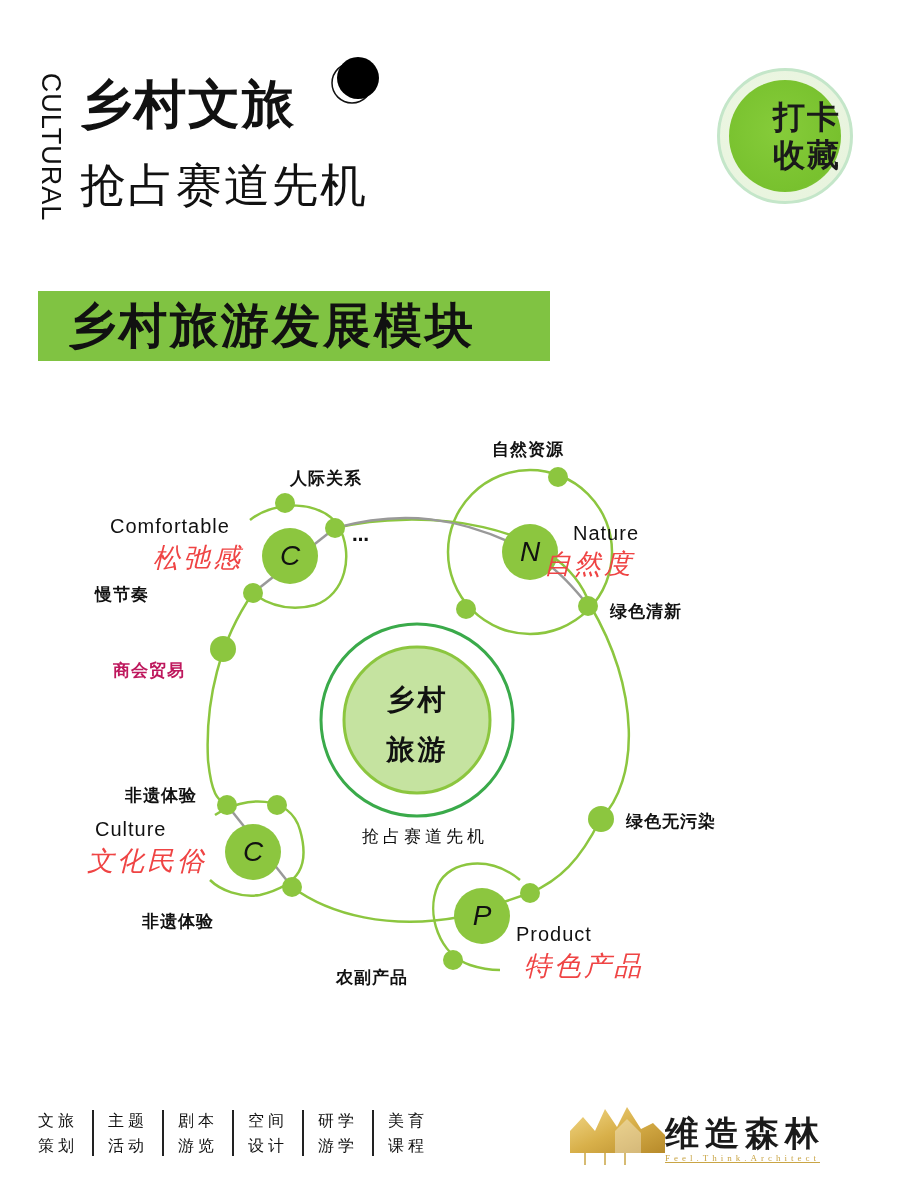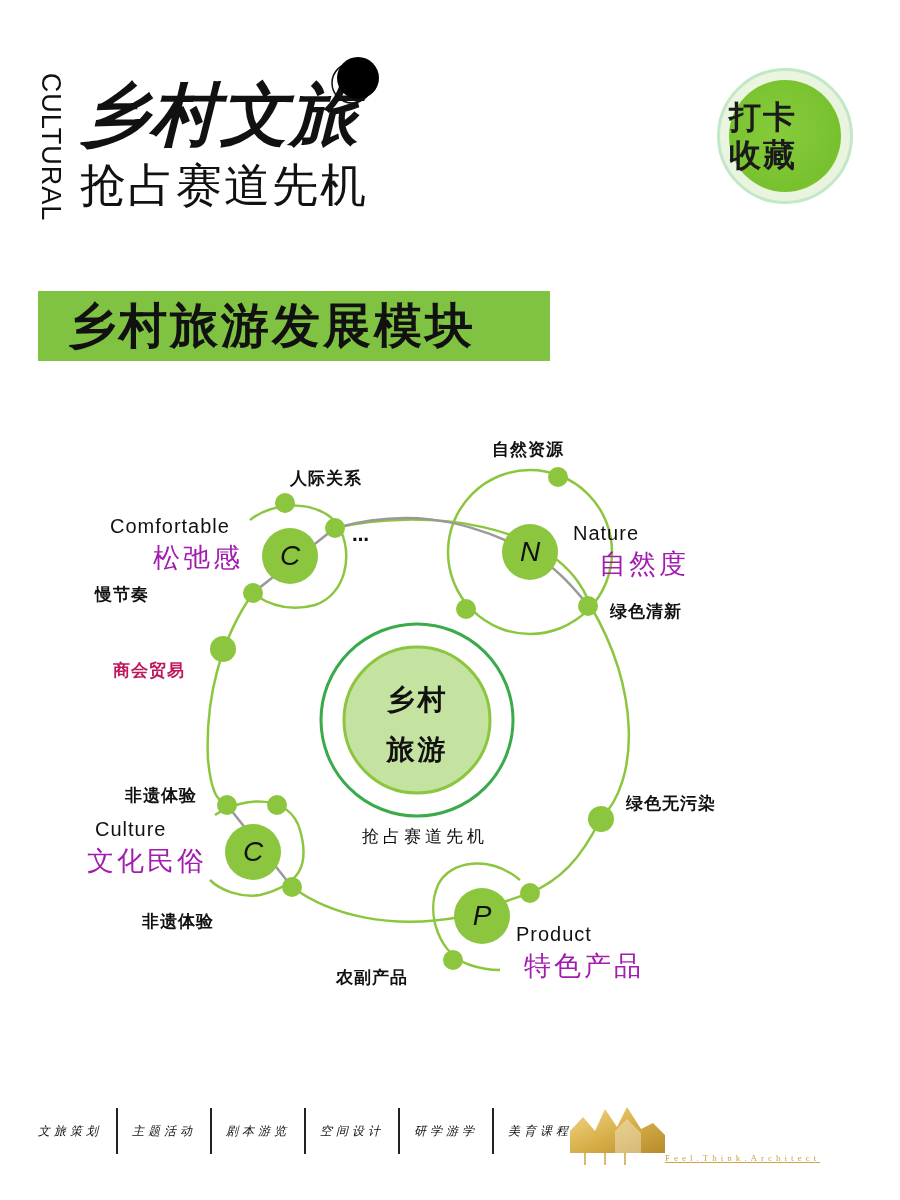--- a/index.html
+++ b/index.html
@@ -2,41 +2,41 @@
 <html><head>
 <meta charset="utf-8">
 <style>
   html, body { margin:0; padding:0; }
   body { width:900px; height:1200px; background:#ffffff; position:relative; overflow:hidden;
          font-family:"DejaVu Sans", "Liberation Sans", sans-serif; color:#111; }
   .abs { position:absolute; }
   .vert-label { left:30px; top:72px; width:40px; height:150px; }
   .vert-label span { position:absolute; left:50%; top:50%; transform:translate(-50%,-50%) rotate(90deg);
         font-family:"Liberation Sans", sans-serif; font-size:27px; letter-spacing:1px; white-space:nowrap; }
-  .title-main { left:80px; top:70px; font-size:68px; font-weight:bold; letter-spacing:2px;font-style:italic; }
+  .title-main { left:80px; top:70px; font-size:52px; font-weight:bold; letter-spacing:2px; }
   .title-sub { left:80px; top:155px; font-size:46px; font-weight:normal; letter-spacing:2px; }
   .moon { left:330px; top:55px; width:52px; height:52px; }
   .badge { left:717px; top:68px; width:136px; height:136px; border-radius:50%;
            background:radial-gradient(circle at 40% 40%, #eef7e4 0%, #e6f3dc 100%); border:3px solid #c4e6c9; box-sizing:border-box; }
   .badge-inner { position:absolute; left:9px; top:9px; width:112px; height:112px; border-radius:50%;
            background:radial-gradient(circle at 45% 45%, #86cc3a 0%, #78c12e 70%, #a4d76a 100%);
-           display:flex; flex-direction:column; align-items:flex-start; justify-content:center; }
+           display:flex; flex-direction:column; align-items:flex-end; justify-content:center; }
   .badge-inner span { font-size:32px; font-weight:bold; line-height:38px; letter-spacing:2px; color:#1a1a1a; }
   .banner { left:38px; top:291px; width:512px; height:70px; background:#80c342; display:flex; align-items:center; padding-left:30px; box-sizing:border-box; }
   .banner span { font-size:48px; font-weight:bold; letter-spacing:3px; color:#111; }
   svg.diagram { position:absolute; left:0; top:0; }
   .lbl { position:absolute; white-space:nowrap; font-size:17px; font-weight:bold; color:#111; letter-spacing:1px;text-align:right; }
   .lbl-en { position:absolute; white-space:nowrap; font-size:20px; color:#111; letter-spacing:1px; font-family:"Liberation Sans", sans-serif; }
-  .lbl-cn { position:absolute; white-space:nowrap; font-size:27px; color:#a21caf; letter-spacing:3px; }
+  .lbl-cn { position:absolute; white-space:nowrap; font-size:27px; font-style:italic; color:#ef4444; letter-spacing:3px; }
   .node-letter { position:absolute; width:56px; height:56px; display:flex; align-items:center; justify-content:center;
                  font-size:28px; font-style:italic; color:#111; font-family:"Liberation Sans", sans-serif; }
   .center-text { position:absolute; left:345px; top:655px; width:145px; height:140px; display:flex; flex-direction:column; align-items:center; justify-content:center; }
   .center-text span { font-size:28px; font-weight:bold; line-height:50px; letter-spacing:3px; }
   .footer { left:38px; top:1108px; display:flex; align-items:center; }
-  .footer-item { display:flex; flex-direction:row; font-size:12px; line-height:25px; letter-spacing:4px; padding:0 14px;font-style:italic; }
+  .footer-item { display:flex; flex-direction:column; font-size:16px; line-height:25px; letter-spacing:4px; padding:0 14px; }
   .footer-item:first-child { padding-left:0; }
   .footer-sep { width:2px; height:46px; background:#222; }
   .logo { left:565px; top:1103px; width:260px; height:66px; }
   .logo-text { position:absolute; left:100px; top:8px; font-size:34px; font-weight:bold; font-family:"DejaVu Serif", serif; letter-spacing:6px; color:#1a1a1a; }
   .logo-sub { position:absolute; left:100px; top:50px; font-size:9px; letter-spacing:4px; color:#c9a545; font-family:"Liberation Serif", serif;text-decoration:underline; }
 </style>
 </head>
 <body>
 
 <div class="abs vert-label">
@@ -112,26 +112,26 @@
 <div class="node-letter" style="left:225px;top:824px;">C</div>
 <div class="node-letter" style="left:454px;top:888px;">P</div>
 
 <div class="lbl-en" style="left:110px;top:515px;">Comfortable</div>
 <div class="lbl-cn" style="left:153px;top:540px;">松弛感</div>
 <div class="lbl" style="left:290px;top:467px;">人际关系</div>
 <div class="lbl" style="left:352px;top:525px;">…</div>
 <div class="lbl" style="left:95px;top:583px;">慢节奏</div>
 
 <div class="lbl-en" style="left:573px;top:522px;">Nature</div>
-<div class="lbl-cn" style="left:599px;top:546px;">自然度</div>
+<div class="lbl-cn" style="left:544px;top:546px;">自然度</div>
 <div class="lbl" style="left:492px;top:438px;">自然资源</div>
 <div class="lbl" style="left:610px;top:600px;">绿色清新</div>
 
 <div class="lbl" style="left:113px;top:659px;color:#be185d;">商会贸易</div>
-<div class="lbl" style="left:626px;top:792px;">绿色无污染</div>
+<div class="lbl" style="left:626px;top:810px;">绿色无污染</div>
 
 <div class="lbl-en" style="left:95px;top:818px;">Culture</div>
 <div class="lbl-cn" style="left:87px;top:843px;">文化民俗</div>
 <div class="lbl" style="left:125px;top:784px;">非遗体验</div>
 <div class="lbl" style="left:142px;top:910px;">非遗体验</div>
 
 <div class="lbl-en" style="left:516px;top:923px;">Product</div>
 <div class="lbl-cn" style="left:524px;top:948px;">特色产品</div>
 <div class="lbl" style="left:336px;top:966px;">农副产品</div>
 
@@ -175,14 +175,15 @@
           <stop offset="0.5" stop-color="#d8b04a"></stop>
           <stop offset="1" stop-color="#b78a2a"></stop>
       </linearGradient>
     </defs>
     <polygon points="5,50 5,28 18,14 30,28 40,6 52,24 62,4 76,26 88,20 100,32 100,50" fill="url(#gold)"></polygon>
     <polygon points="50,50 50,28 62,16 76,30 76,50" fill="#fff" opacity="0.35"></polygon>
     <line x1="20" y1="50" x2="20" y2="62" stroke="#c9a545" stroke-width="1.5"></line>
     <line x1="40" y1="50" x2="40" y2="62" stroke="#c9a545" stroke-width="1.5"></line>
     <line x1="60" y1="50" x2="60" y2="62" stroke="#c9a545" stroke-width="1.5"></line>
   </svg>
+  <div class="logo-text">维造森林</div>
   <div class="logo-sub">Feel.Think.Architect</div>
 </div>
 
 </body></html>

